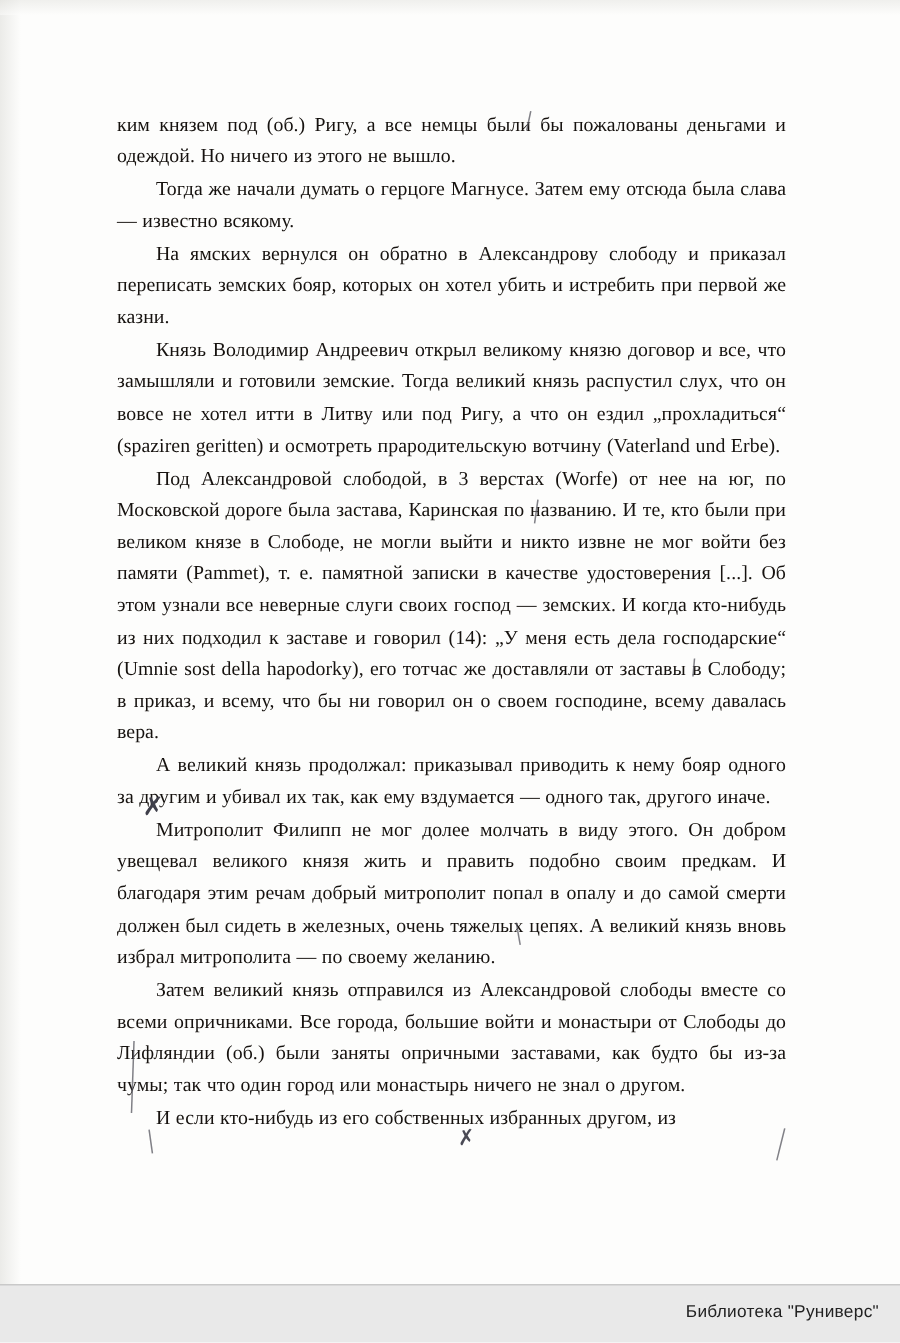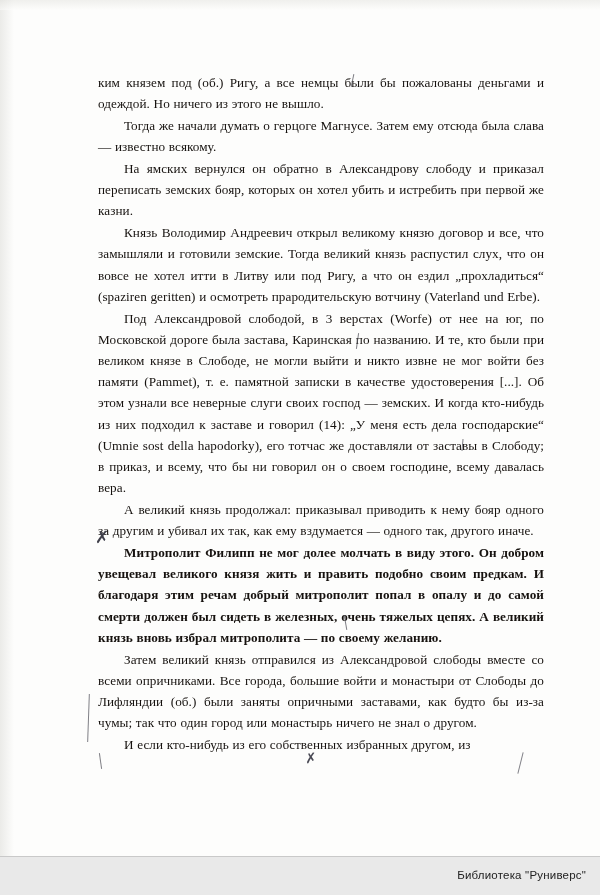--- a/index.html
+++ b/index.html
@@ -20,38 +20,36 @@
     left: 0; top: 0;
     width: 600px;
     height: 895px;
     background: #fdfdfc;
   }
   .text-column {
     position: absolute;
     left: 78px;
     top: 72px;
     width: 446px;
-    margin-left: 20px;
   }
   p.para {
     margin: 0 0 0.6px 0;
     text-align: justify;
     text-justify: inter-word;
     font-size: 13.2px;
     line-height: 21.2px;
     text-indent: 26px;
     letter-spacing: 0.05px;
     word-spacing: 0.3px;
   }
   p.para.noindent {
     text-indent: 0;
   }
   p.para.marked {
     text-indent: 26px;
-    font-weight: bold;
   }
   .page-number {
     position: absolute;
     left: 488px;
     top: 856px;
     font-size: 13px;
     font-family: "Liberation Serif", serif;
     color: #1a1a1a;
   }
   .footer-bar {

